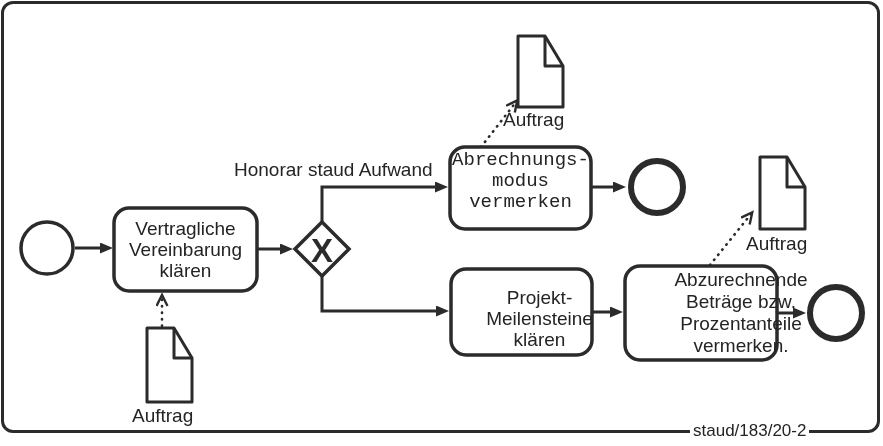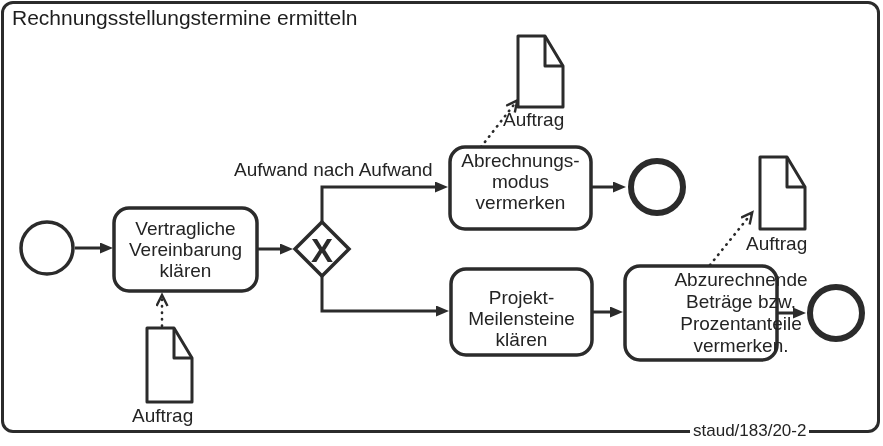--- a/index.html
+++ b/index.html
@@ -34,21 +34,20 @@
     background:var(--background); padding:0 3px; z-index:5; white-space:nowrap;
   }
 </style>
 </head>
 <body>
 
 <div class="stage">
 
   <div class="frame"></div>
 
-  <div class="title">Rechnungsstellungstermine ermitteln</div>
 
   <svg class="canvas" width="883" height="446" viewBox="0 0 883 446">
     <defs>
       <marker id="arrow-solid" markerUnits="userSpaceOnUse" markerWidth="14" markerHeight="12" refX="1" refY="5.5" orient="auto">
         <path d="M0,0 L13,5.5 L0,11 Z" fill="currentColor"></path>
       </marker>
       <marker id="arrow-open" markerUnits="userSpaceOnUse" markerWidth="15" markerHeight="14" refX="10" refY="6.5" orient="auto">
         <path d="M1,1 L12,6.5 L1,12" fill="none" stroke="currentColor" stroke-width="2.4"></path>
       </marker>
     </defs>
@@ -88,32 +87,32 @@
     </g>
     <g>
       <path d="M147,328 H174 L192,358 V402 H147 Z" fill="#ffffff" stroke="currentColor" stroke-width="3" stroke-linejoin="round"></path>
       <path d="M174,328 V358 H192" fill="none" stroke="currentColor" stroke-width="3" stroke-linejoin="round"></path>
     </g>
   </svg>
 
   <div class="tlabel" style="left:114px;top:208px;width:143px;height:83px;border-radius:8px;">Vertragliche
 Vereinbarung
 klären</div>
-  <div class="tlabel" style="left:450px;top:147px;width:141px;height:68px;">Abrechnungs-
+  <div class="tlabel" style="left:450px;top:147px;width:141px;height:68px;font-family:Liberation Mono, monospace;">Abrechnungs-
 modus
 vermerken</div>
-  <div class="tlabel" style="left:451px;top:269px;width:141px;height:98px;">Projekt-
+  <div class="tlabel" style="left:469px;top:269px;width:141px;height:98px;">Projekt-
 Meilensteine
 klären</div>
   <div class="tlabel t4" style="left:625px;top:266px;width:152px;height:94px;">Abzurechnende
 Beträge bzw.
 Prozentanteile
 vermerken.</div>
 
-  <div class="flabel" style="left:234px;top:159px;">Aufwand nach Aufwand</div>
+  <div class="flabel" style="left:234px;top:159px;">Honorar staud Aufwand</div>
 
   <div class="dlabel" style="left:503px;top:109px;width:80px;">Auftrag</div>
   <div class="dlabel" style="left:746px;top:233px;width:84px;">Auftrag</div>
   <div class="dlabel" style="left:132px;top:405px;width:80px;">Auftrag</div>
 
   <div class="credit">staud/183/20-2</div>
 
 </div>
 
 </body></html>

